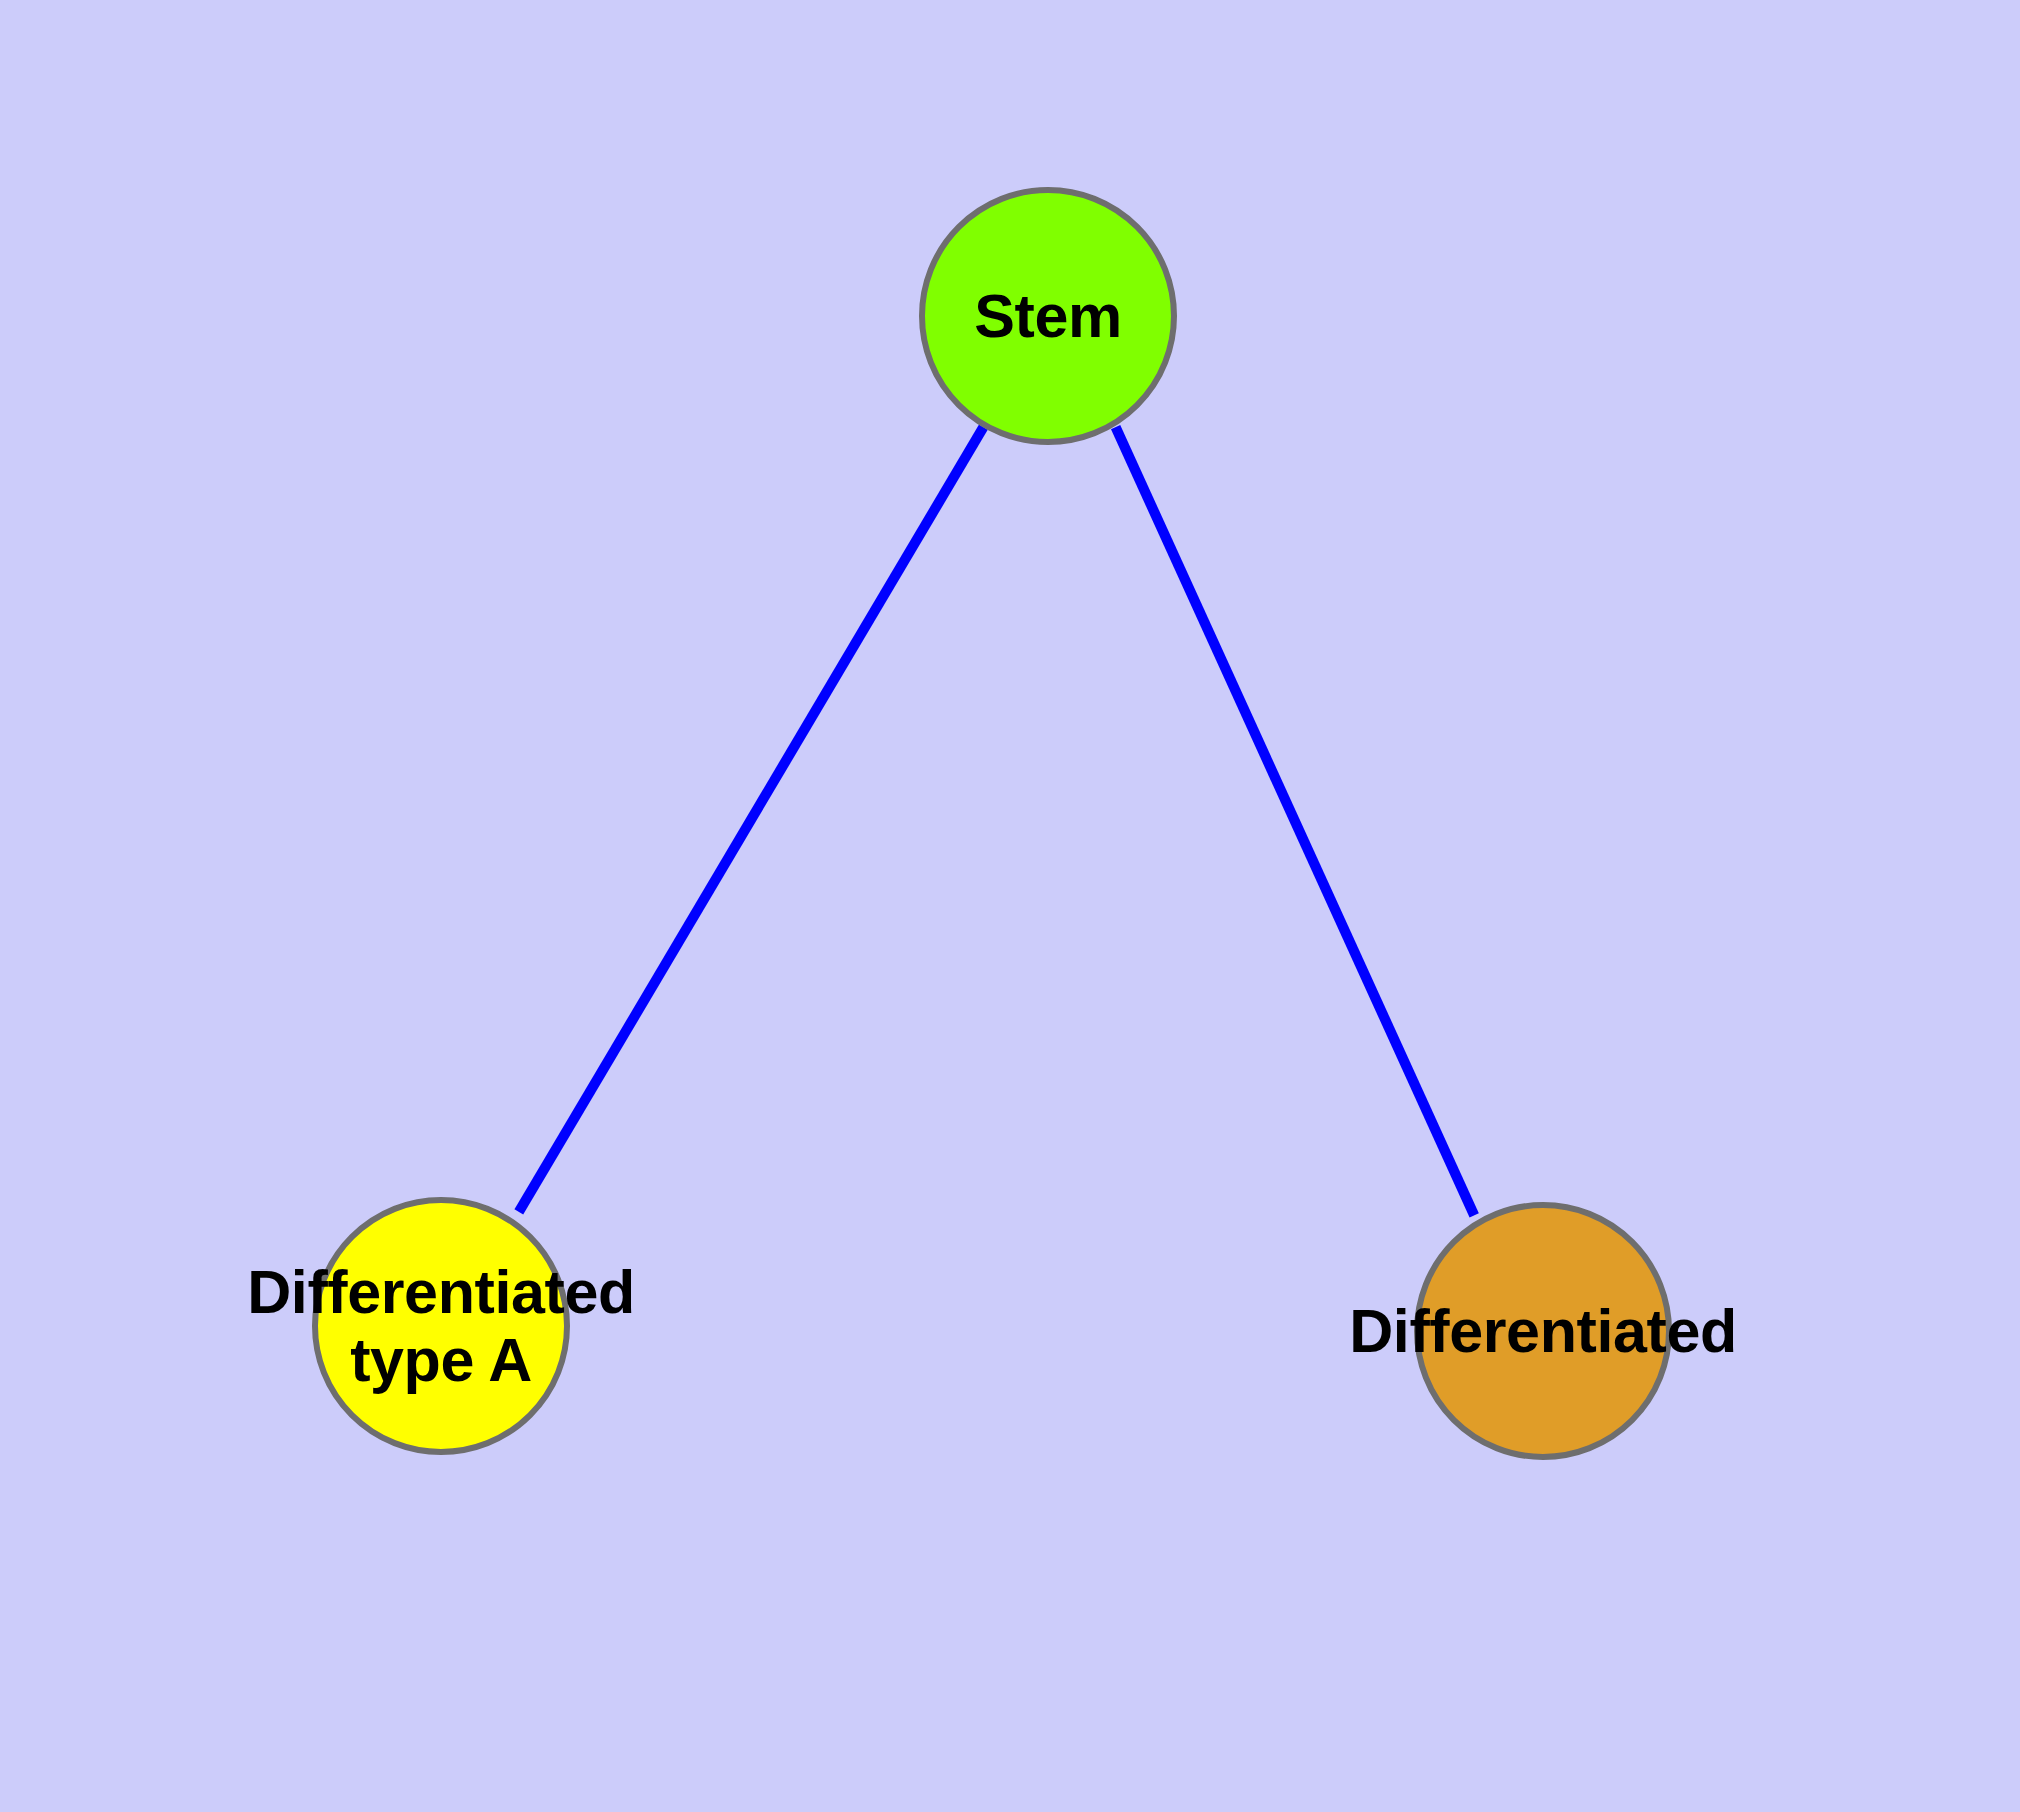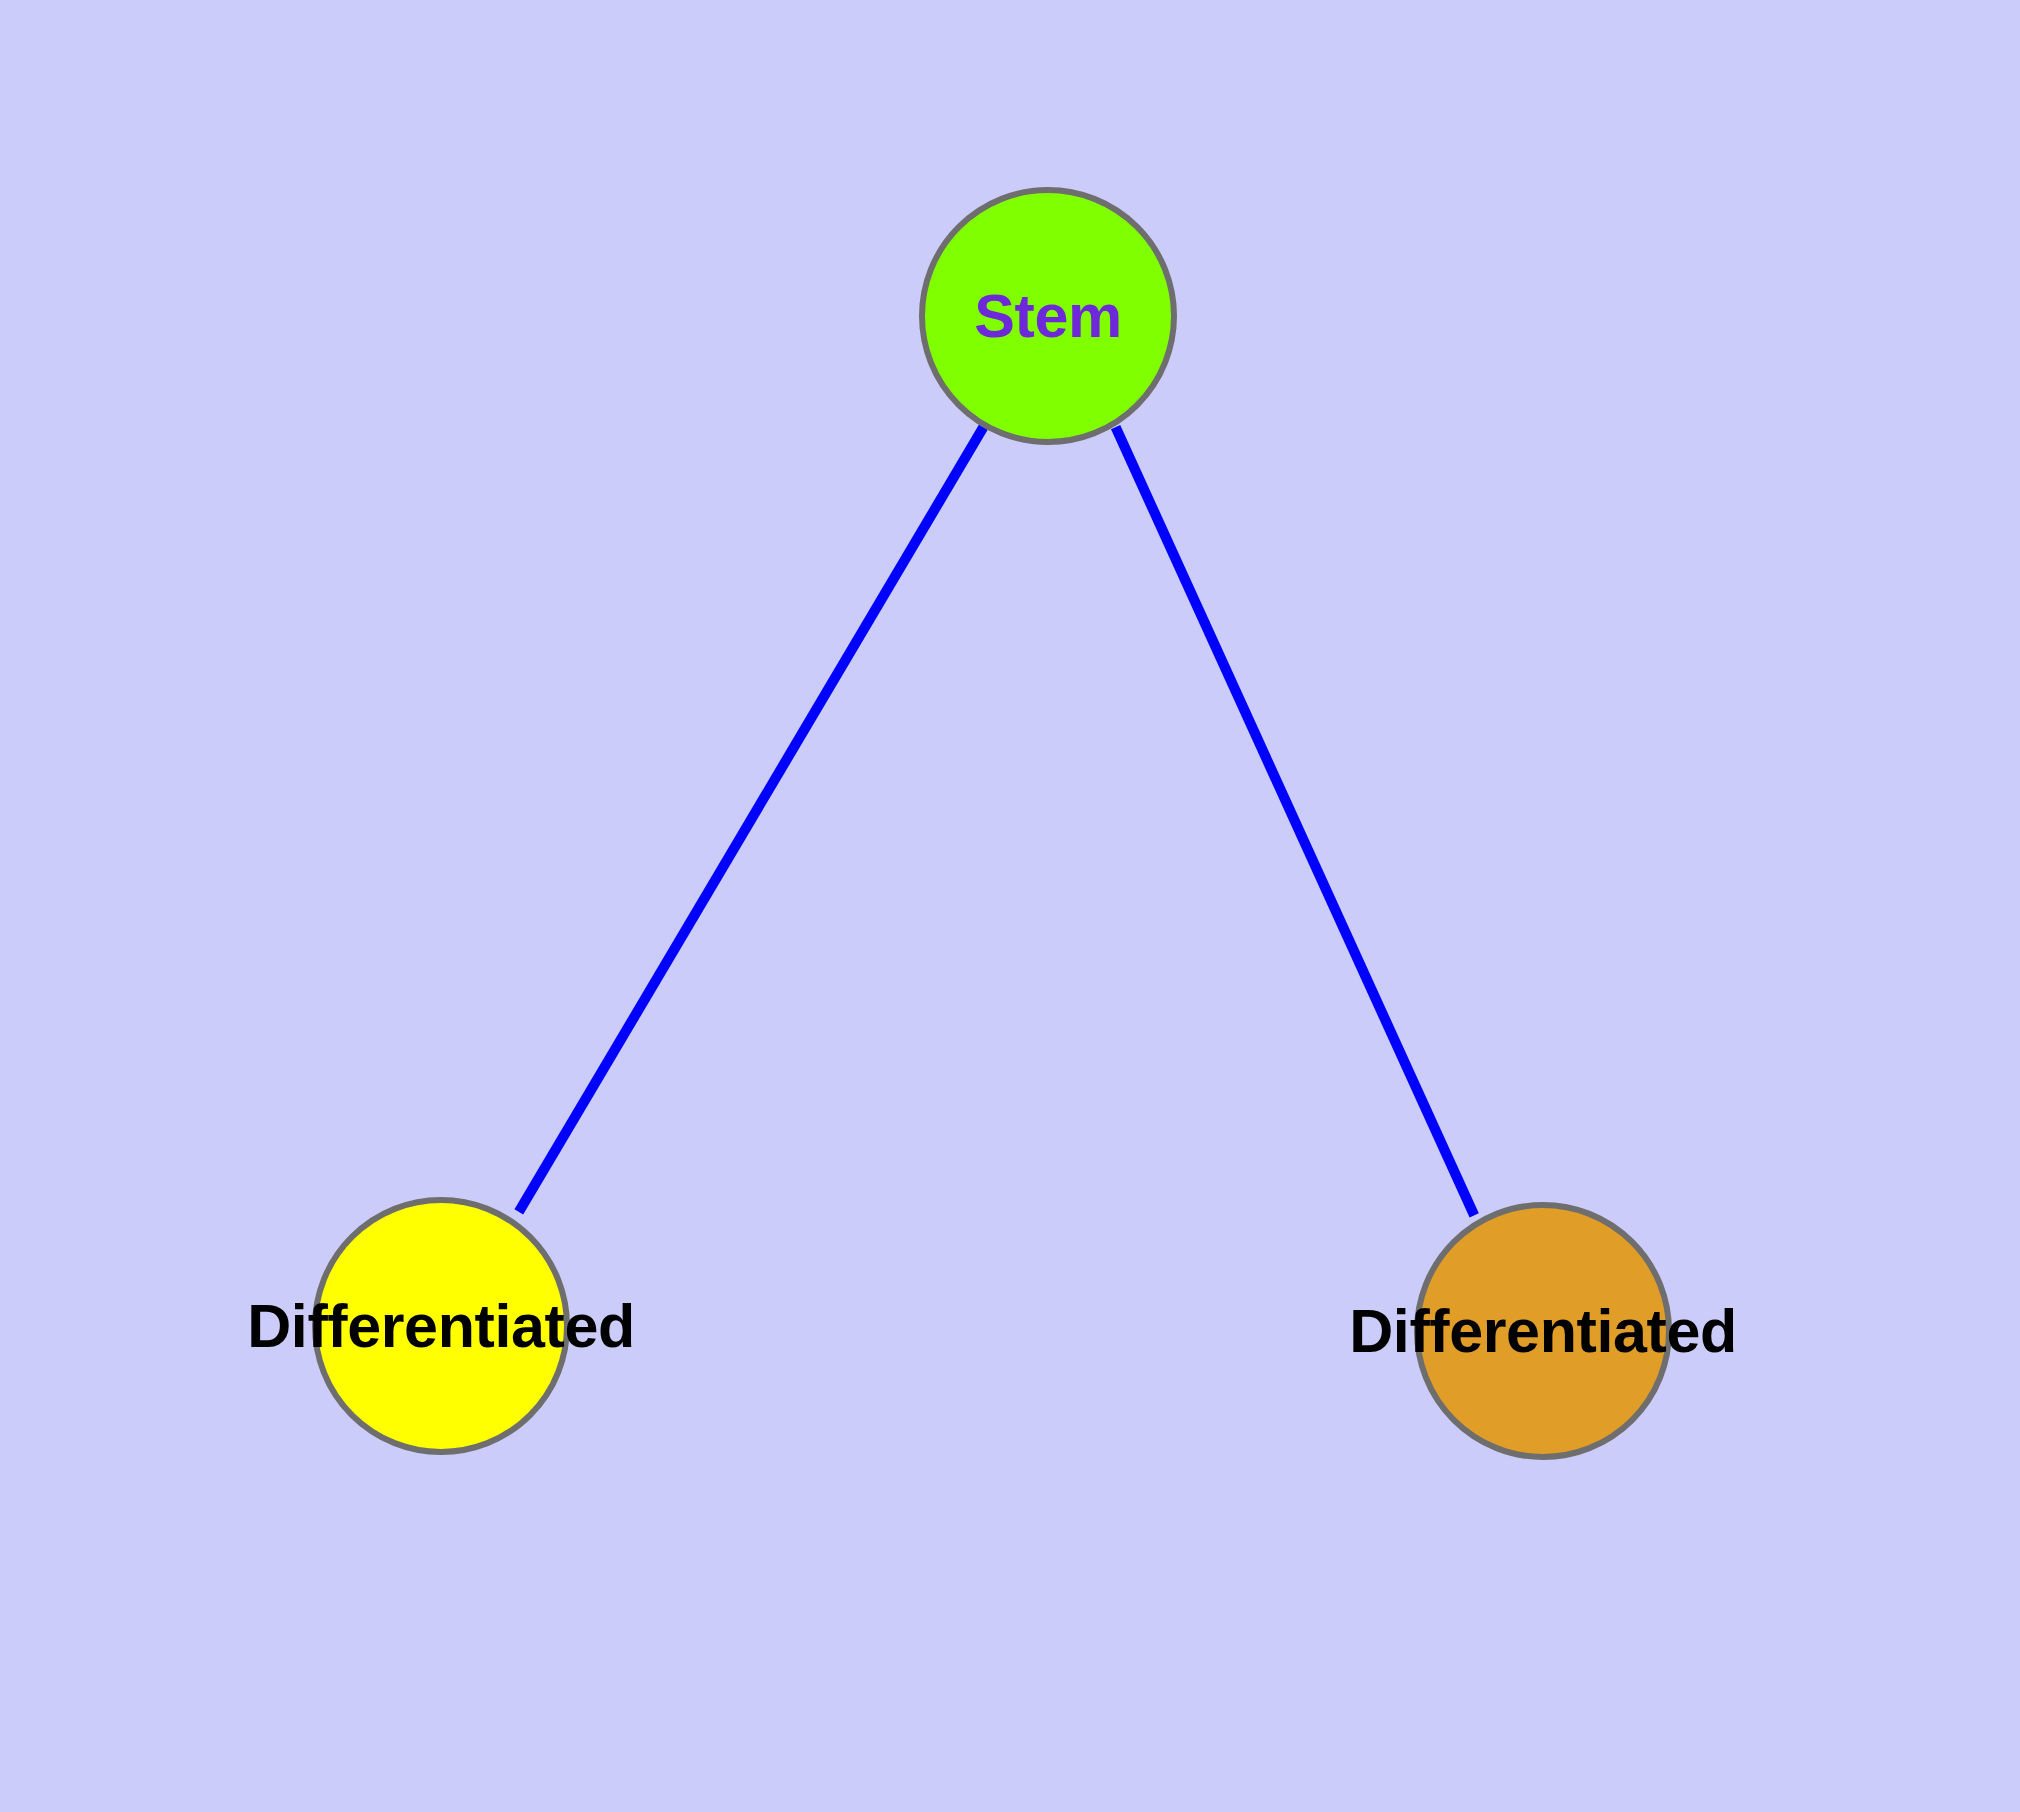--- a/index.html
+++ b/index.html
@@ -65,29 +65,30 @@
 
   <svg id="graph-svg" viewBox="0 0 2384 2138" preserveAspectRatio="none" style="width: 2021px; height: 1812px;">
     <g id="edges-group">
         <line x1="1160" y1="504" x2="612" y2="1430" stroke="#0000ff" stroke-width="12" stroke-linecap="butt"></line>
         <line x1="1316" y1="504" x2="1739" y2="1434" stroke="#0000ff" stroke-width="12" stroke-linecap="butt"></line>
       </g>
   </svg>
 
   <div class="node-group" style="left: 1048px; top: 316px; width: 258px; height: 258px;">
     <div class="node-circle" style="width: 258px; height: 258px; background: rgb(128, 255, 0); border: 6px solid rgb(110, 110, 110);"></div>
-    <div class="node-label" style="font-size: 61px; color: #6d28d9;">
+    <div class="node-label" style="font-size: 61px; color: #000000;">
         <span class="label-line">Stem</span>
       </div>
   </div>
 
   <div class="node-group" style="left: 441px; top: 1326px; width: 258px; height: 258px;">
     <div class="node-circle" style="width: 258px; height: 258px; background: rgb(255, 255, 0); border: 6px solid rgb(110, 110, 110);"></div>
     <div class="node-label" style="font-size: 61px; color: rgb(0, 0, 0);">
         <span class="label-line">Differentiated</span>
+        <span class="label-line">type A</span>
       </div>
   </div>
 
   <div class="node-group" style="left: 1543px; top: 1331px; width: 258px; height: 258px;">
     <div class="node-circle" style="width: 258px; height: 258px; background: rgb(224, 157, 40); border: 6px solid rgb(110, 110, 110);"></div>
     <div class="node-label" style="font-size: 61px; color: rgb(0, 0, 0);">
         <span class="label-line">Differentiated</span>
       </div>
   </div>
 

